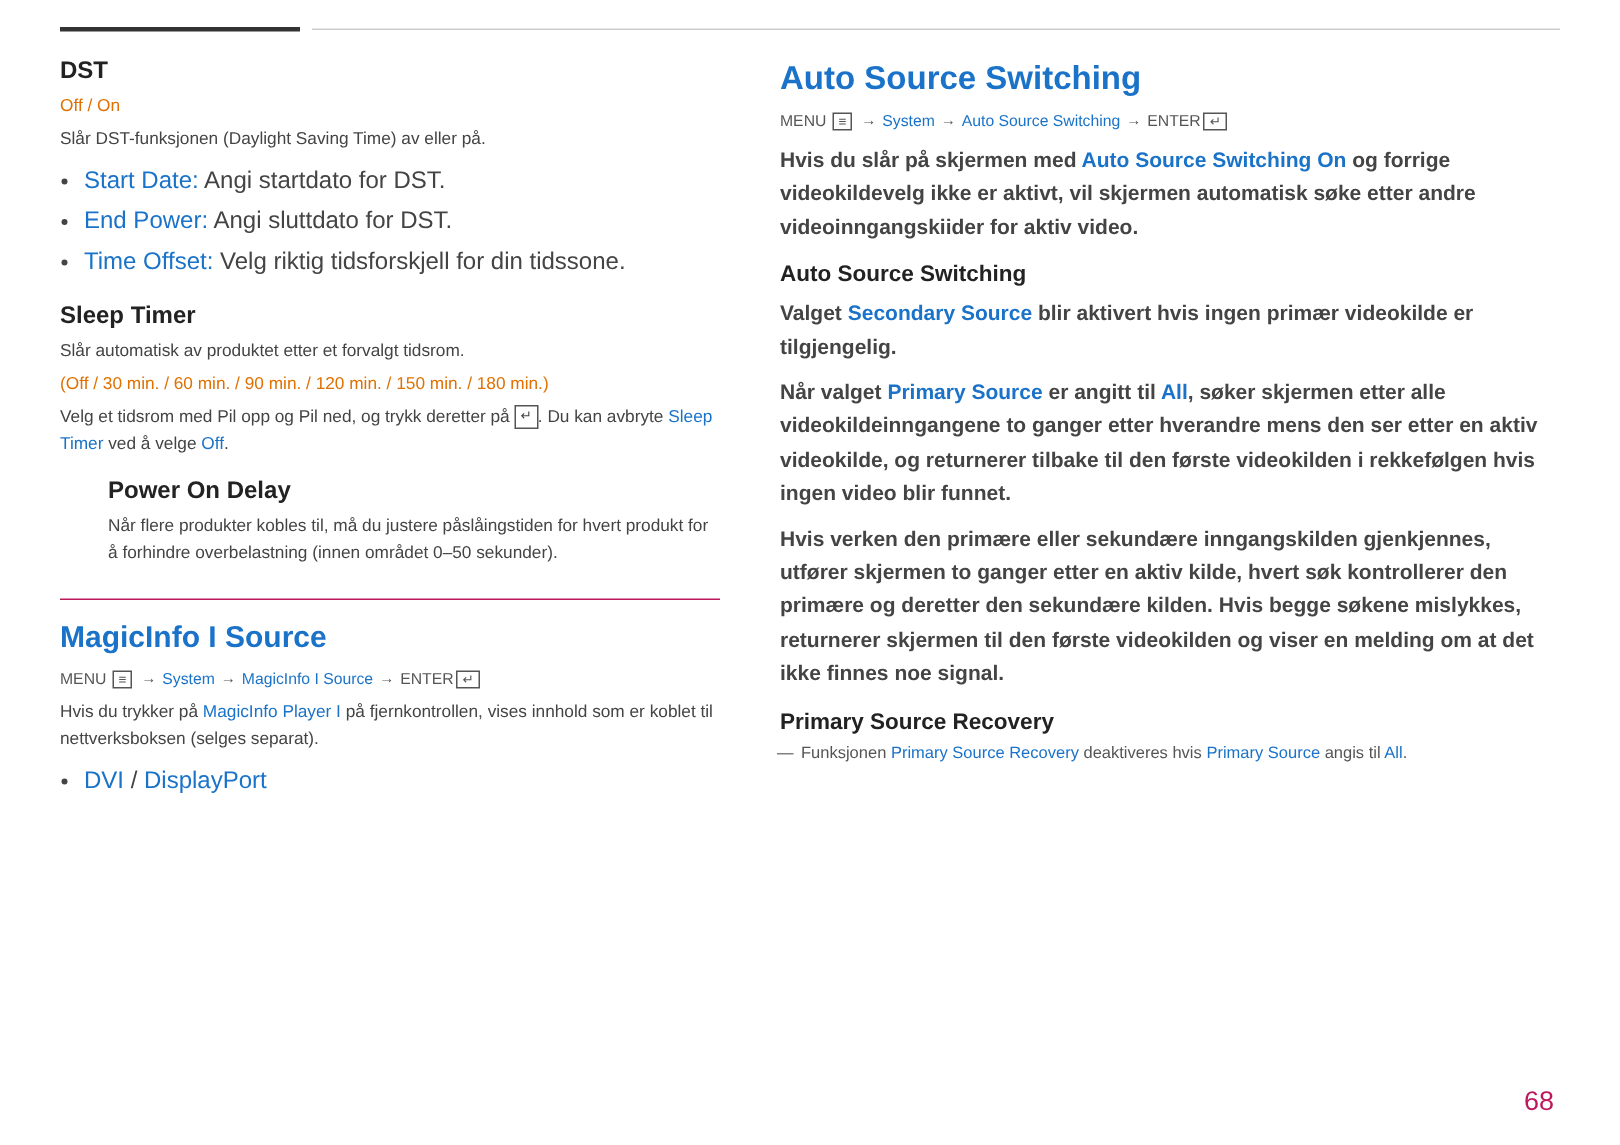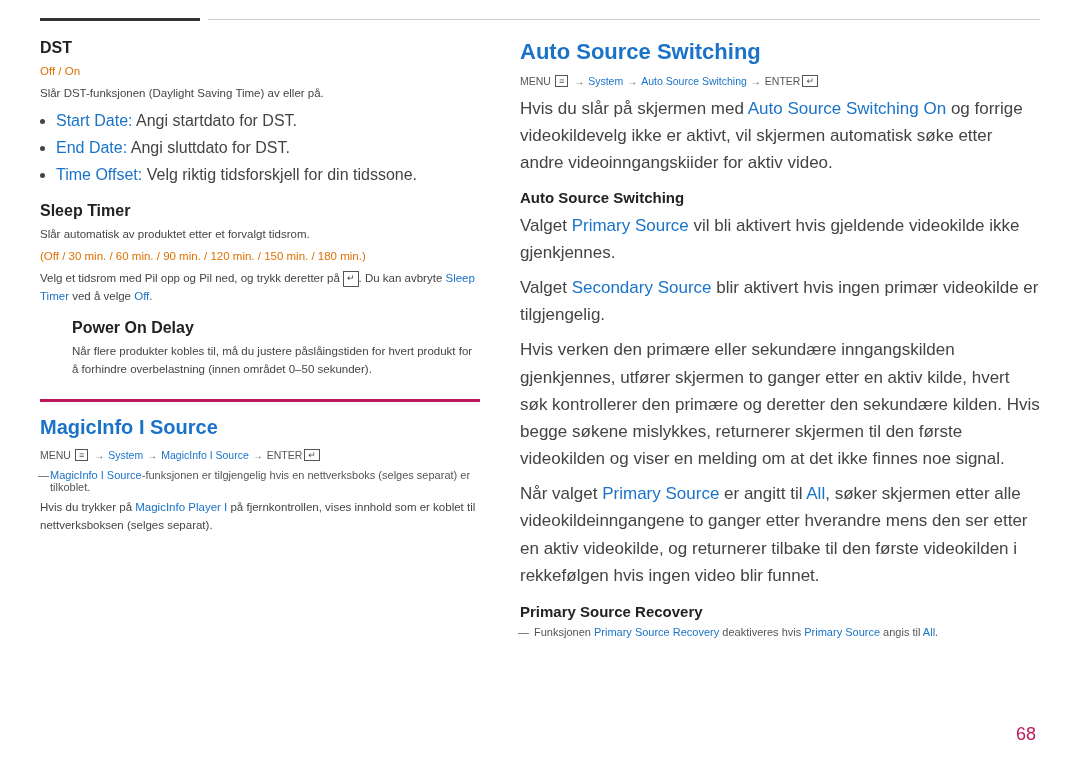--- a/index.html
+++ b/index.html
@@ -91,21 +91,21 @@
     .highlight-orange {
       color: #e07000;
     }
 
     
     .menu-path {
       font-size: 10.5px;
       color: #555;
       margin-bottom: 8px;
       display: flex;
-      align-items: center;
+      align-items: flex-start;
       gap: 2px;
     }
     .menu-path .menu-icon {
       display: inline-block;
       border: 1px solid #555;
       padding: 0px 3px;
       font-size: 9px;
       margin: 0 2px;
     }
 
@@ -135,37 +135,38 @@
       left: -2px;
     }
 
     
     .section-gap-sm { margin-bottom: 14px; }
     .section-gap-md { margin-bottom: 20px; margin-left: 32px; }
 
     
     .magicinfo-section {
       margin-top: 20px;
-      border-top: 3px solid #be185d;
+      border-top: 1px solid #be185d;
       padding-top: 14px;
     }
 
     .magicinfo-title {
       font-size: 20px;
       font-weight: bold;
       color: #1a73c8;
       margin-bottom: 10px;
     }
 
     
     .right-para {
-      font-size: 17px;
+      font-size: 14px;
       color: #444;
       line-height: 1.6;
       margin-bottom: 8px;
+      font-weight: bold;
     }
 
     
     .page-number {
       position: absolute;
       bottom: 18px;
       right: 44px;
       font-size: 18px;
       color: #be185d;
     }
@@ -202,21 +203,21 @@
         <div class="section-body">
           <span class="highlight-orange">Off / On</span>
         </div>
         <div class="section-body">Slår DST-funksjonen (Daylight Saving Time) av eller på.</div>
         <ul class="bullet-list">
           <li>
             <span class="highlight-blue">Start Date:</span>
             <span>Angi startdato for DST.</span>
           </li>
           <li>
-            <span class="highlight-blue">End Date:</span>
+            <span class="highlight-blue">End Power:</span>
             <span>Angi sluttdato for DST.</span>
           </li>
           <li>
             <span class="highlight-blue">Time Offset:</span>
             <span>Velg riktig tidsforskjell for din tidssone.</span>
           </li>
         </ul>
       </div>
 
       <div class="section-gap-sm">
@@ -243,28 +244,32 @@
           <span class="menu-icon">≡</span>
           <span class="arrow-sym">→</span>
           <span class="highlight-blue">System</span>
           <span class="arrow-sym">→</span>
           <span class="highlight-blue">MagicInfo I Source</span>
           <span class="arrow-sym">→</span>
           <span>ENTER</span>
           <span class="enter-icon">↵</span>
         </div>
 
-        <div class="dash-note">
-          <span class="highlight-blue">MagicInfo I Source</span><span>-funksjonen er tilgjengelig hvis en nettverksboks (selges separat) er tilkoblet.</span>
-        </div>
 
         <div class="section-body">
           <span>Hvis du trykker på </span><span class="highlight-blue">MagicInfo Player I</span><span> på fjernkontrollen, vises innhold som er koblet til nettverksboksen (selges separat).</span>
         </div>
 
+        <ul class="bullet-list">
+          <li>
+            <span class="highlight-blue">DVI</span>
+            <span> / </span>
+            <span class="highlight-blue">DisplayPort</span>
+          </li>
+        </ul>
       </div>
     </div>
 
     <div class="right-column">
 
       <div class="section-title-large">Auto Source Switching</div>
 
       <div class="menu-path">
         <span>MENU</span>
         <span class="menu-icon">≡</span>
@@ -277,34 +282,31 @@
         <span class="enter-icon">↵</span>
       </div>
 
       <div class="right-para">
         <span>Hvis du slår på skjermen med </span><span class="highlight-blue">Auto Source Switching On</span><span> og forrige videokildevelg ikke er aktivt, vil skjermen automatisk søke etter andre videoinngangskiider for aktiv video.</span>
       </div>
 
       <div class="section-title-medium" style="margin-top:12px;">Auto Source Switching</div>
 
 
-      <div class="right-para">
-        <span>Valget </span><span class="highlight-blue">Primary Source</span><span> vil bli aktivert hvis gjeldende videokilde ikke gjenkjennes.</span>
-      </div>
 
       <div class="right-para">
         <span>Valget </span><span class="highlight-blue">Secondary Source</span><span> blir aktivert hvis ingen primær videokilde er tilgjengelig.</span>
       </div>
 
-      <div class="right-para">Hvis verken den primære eller sekundære inngangskilden gjenkjennes, utfører skjermen to ganger etter en aktiv kilde, hvert søk kontrollerer den primære og deretter den sekundære kilden. Hvis begge søkene mislykkes, returnerer skjermen til den første videokilden og viser en melding om at det ikke finnes noe signal.</div>
-
       <div class="right-para">
         <span>Når valget </span><span class="highlight-blue">Primary Source</span><span> er angitt til </span><span class="highlight-blue">All</span><span>, søker skjermen etter alle videokildeinngangene to ganger etter hverandre mens den ser etter en aktiv videokilde, og returnerer tilbake til den første videokilden i rekkefølgen hvis ingen video blir funnet.</span>
       </div>
 
+      <div class="right-para">Hvis verken den primære eller sekundære inngangskilden gjenkjennes, utfører skjermen to ganger etter en aktiv kilde, hvert søk kontrollerer den primære og deretter den sekundære kilden. Hvis begge søkene mislykkes, returnerer skjermen til den første videokilden og viser en melding om at det ikke finnes noe signal.</div>
+
       <div class="section-title-medium" style="margin-top:14px;">Primary Source Recovery</div>
 
 
       <div class="dash-note" style="padding-left:14px;">
         <span>Funksjonen </span><span class="highlight-blue">Primary Source Recovery</span><span> deaktiveres hvis </span><span class="highlight-blue">Primary Source</span><span> angis til </span><span class="highlight-blue">All</span><span>.</span>
       </div>
 
     </div>
   </div>
 

